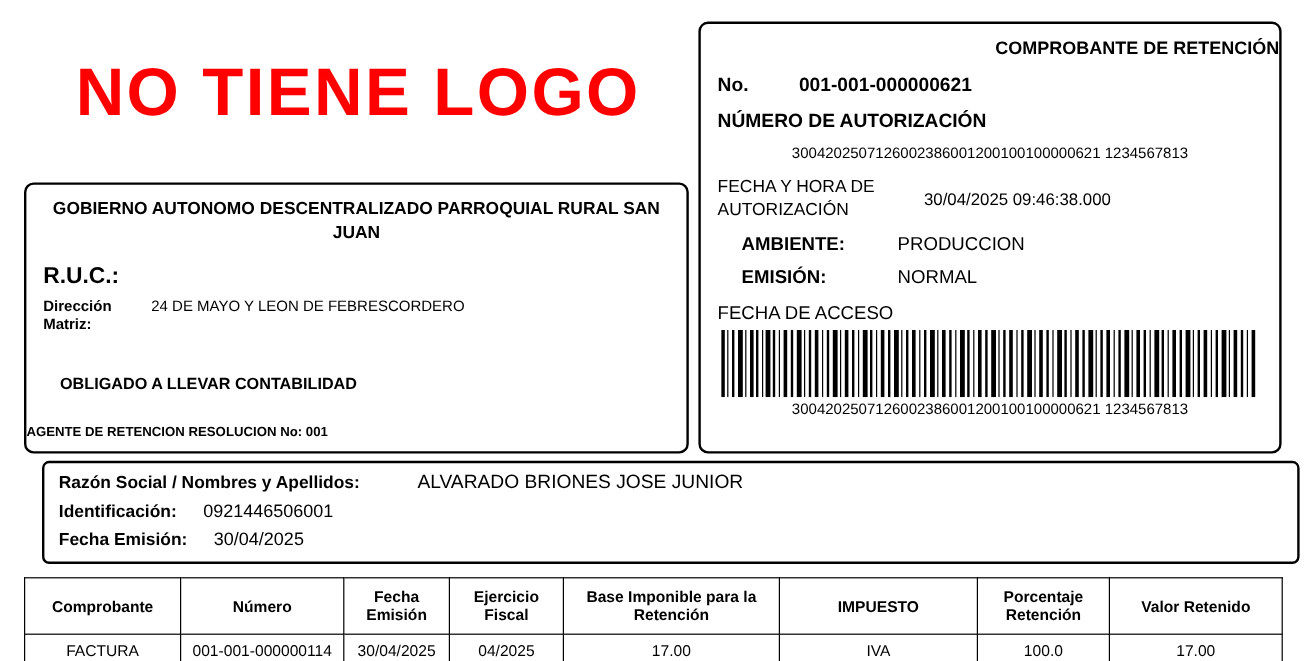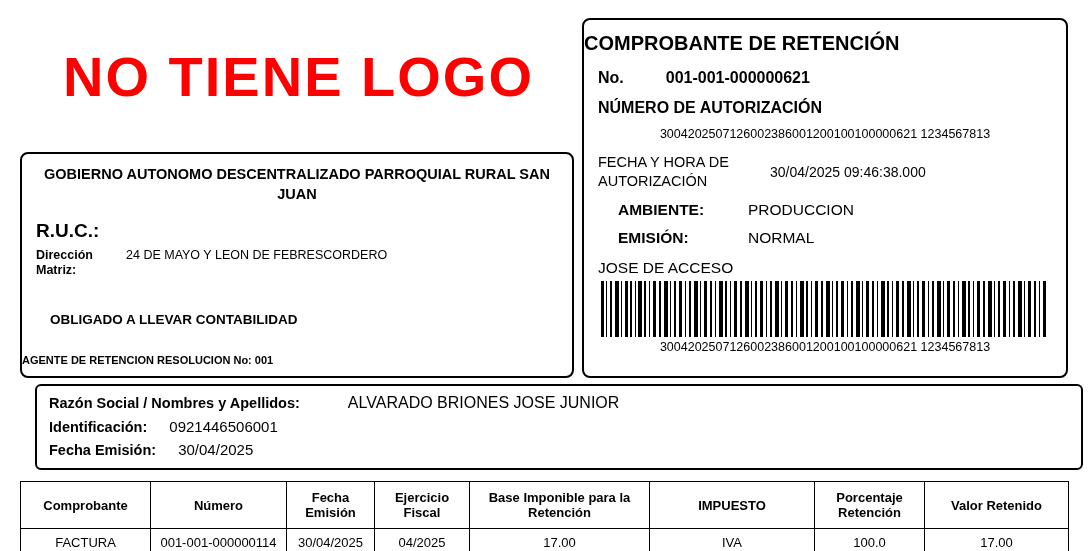--- a/index.html
+++ b/index.html
@@ -103,23 +103,23 @@
     position: absolute;
     left: 582px;
     top: 18px;
     width: 486px;
     height: 360px;
     border: 2px solid #000;
     border-radius: 8px;
     box-sizing: border-box;
   }
   .rb-title {
-    text-align: left;
-    font-weight: bold;
-    font-size: 20px;
+    text-align: right;
+    font-weight: bold;
+    font-size: 15px;
     margin-top: 12px;
   }
   .rb-no-row {
     display: flex;
     align-items: baseline;
     margin-top: 14px;
     padding-left: 14px;
   }
   .rb-no-label {
     font-weight: bold;
@@ -280,21 +280,21 @@
       <span class="rb-fecha-value">30/04/2025 09:46:38.000</span>
     </div>
     <div class="rb-kv">
       <span class="k">AMBIENTE:</span>
       <span class="v">PRODUCCION</span>
     </div>
     <div class="rb-kv">
       <span class="k">EMISIÓN:</span>
       <span class="v">NORMAL</span>
     </div>
-    <div class="rb-clave">JOSE DE ACCESO</div>
+    <div class="rb-clave">FECHA DE ACCESO</div>
     <svg class="barcode" viewBox="0 0 448 56" preserveAspectRatio="none">
       <g fill="#000">
         <rect x="0" y="0" width="3" height="56"></rect>
           <rect x="5" y="0" width="1" height="56"></rect>
         <rect x="9" y="0" width="2" height="56"></rect>
           <rect x="14" y="0" width="4" height="56"></rect>
         <rect x="20" y="0" width="1" height="56"></rect>
           <rect x="24" y="0" width="3" height="56"></rect>
         <rect x="29" y="0" width="2" height="56"></rect>
           <rect x="34" y="0" width="1" height="56"></rect>

